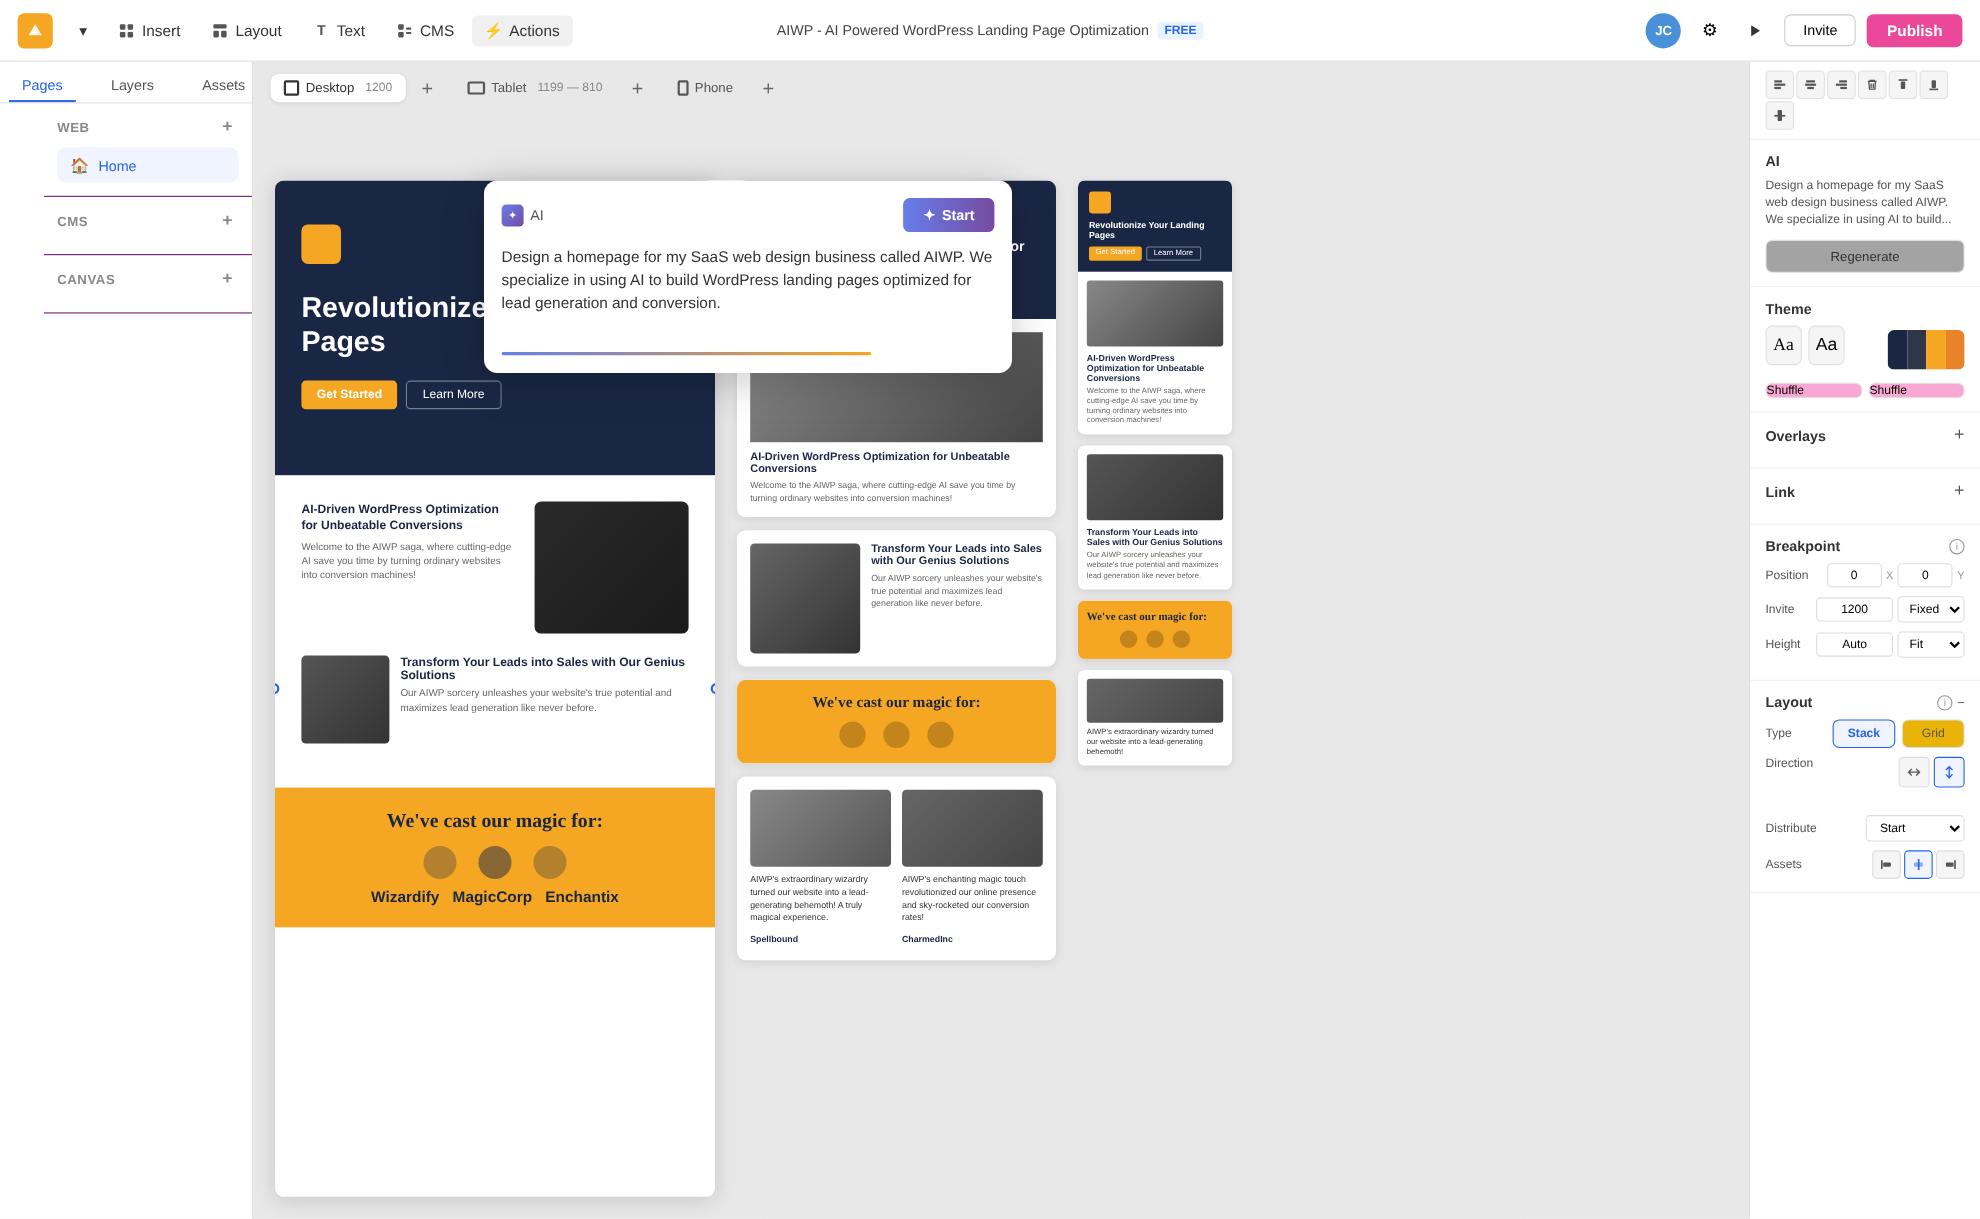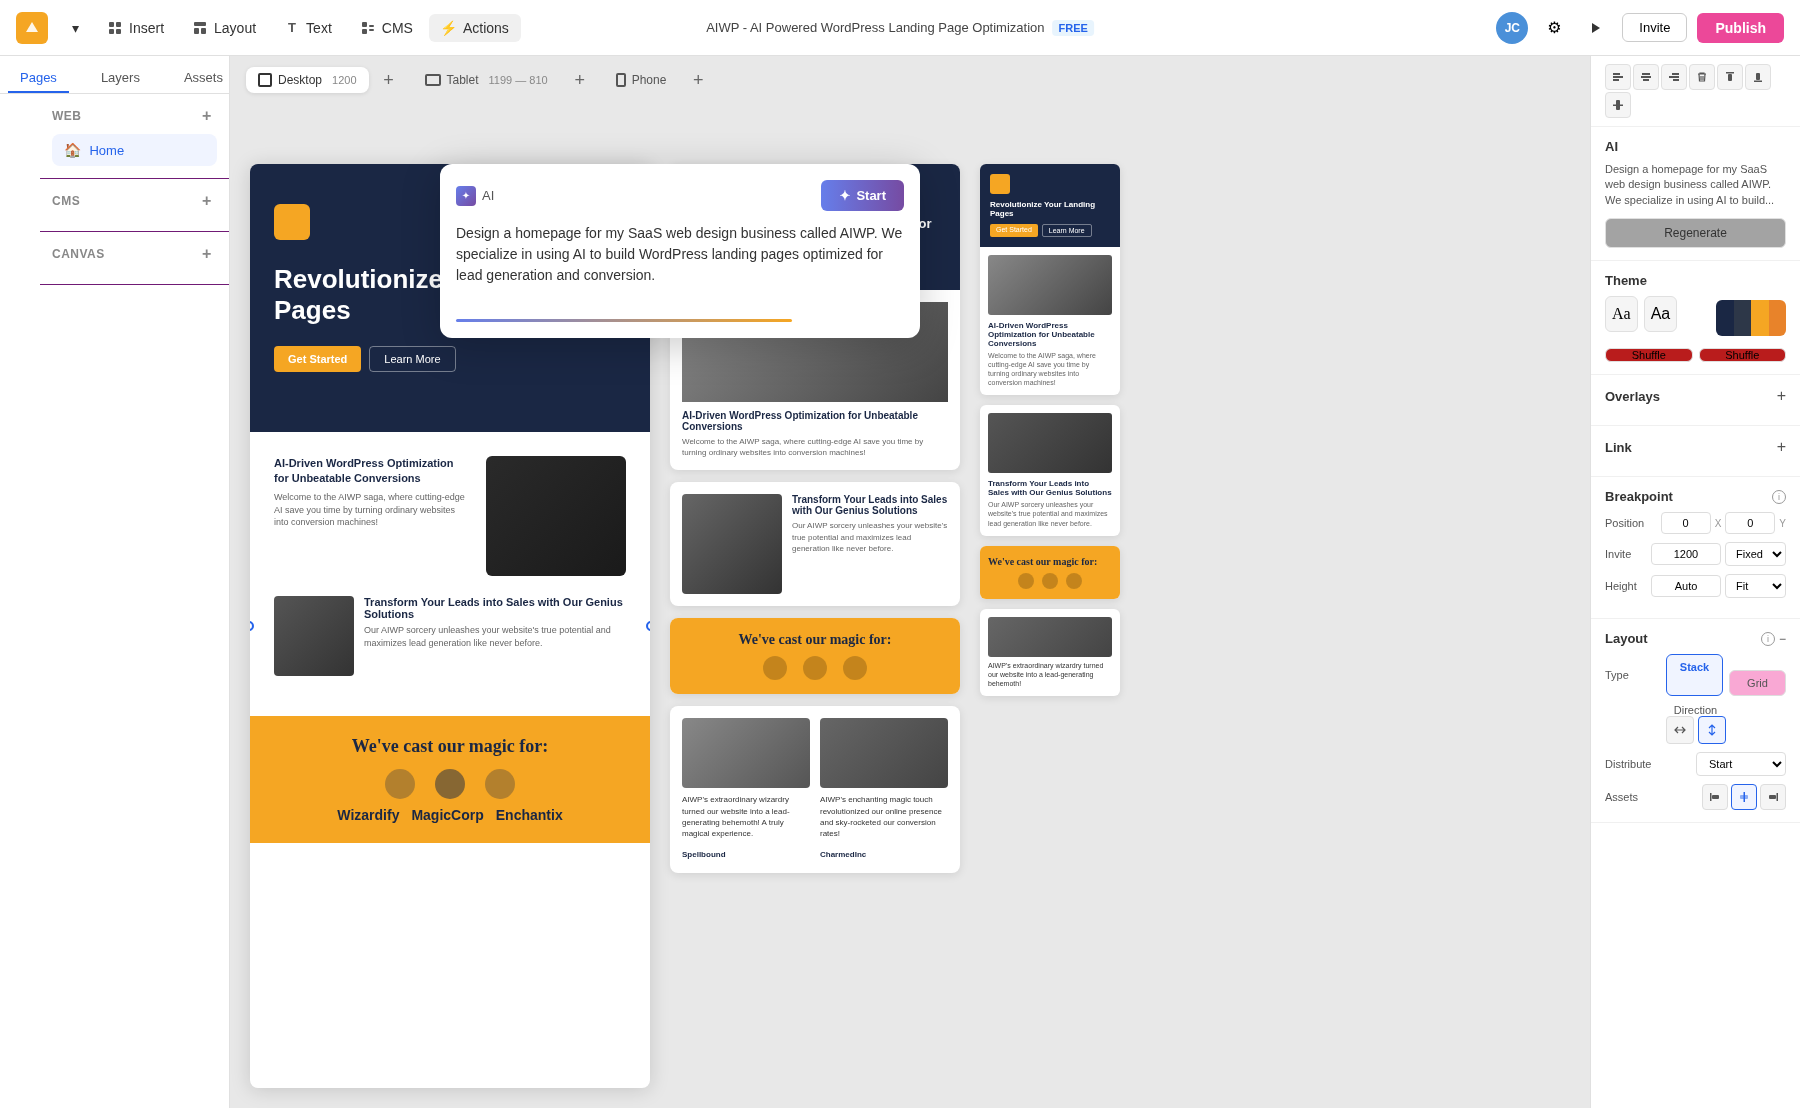--- a/index.html
+++ b/index.html
@@ -153,38 +153,38 @@
     .rp-section-header { display: flex; align-items: center; justify-content: space-between; margin-bottom: 8px; }
     .rp-section-title { font-size: 13px; font-weight: 600; color: #333; }
     .rp-ai-text { font-size: 11px; color: #555; line-height: 1.4; margin-bottom: 10px; }
     .rp-regenerate-btn { width: 100%; padding: 7px; background: #a3a3a3; border: 1px solid #e0e0e0; border-radius: 6px; font-size: 12px; cursor: pointer; font-weight: 500; color: #333; }
     .theme-fonts { display: flex; gap: 6px; margin-bottom: 8px; }
     .font-option { flex: 1; padding: 8px 6px; background: #f5f5f5; border: 1px solid #e0e0e0; border-radius: 6px; text-align: center; font-size: 16px; cursor: pointer; font-weight: 500; }
     .font-option:first-child { font-family: Georgia, serif; }
     .color-swatch { width: 70px; height: 36px; border-radius: 6px; overflow: hidden; display: flex; cursor: pointer; }
     .swatch-seg { flex: 1; }
     .shuffle-row { display: flex; gap: 6px; margin-top: 8px; }
-    .shuffle-btn { flex: 1; padding: 0; background: #b91c1c; border: 1px solid #e0e0e0; border-radius: 6px; font-size: 11px; cursor: pointer; text-align: center; font-weight: 500; }
+    .shuffle-btn { flex: 1; padding: 0; background: #f9a8d4; border: 1px solid #e0e0e0; border-radius: 6px; font-size: 11px; cursor: pointer; text-align: left; font-weight: 500; }
 
     .rp-row { display: flex; align-items: center; justify-content: space-between; margin-bottom: 8px; }
     .rp-label { font-size: 11px; color: #555; }
     .rp-input { width: 70px; padding: 4px 6px; border: 1px solid #ddd; border-radius: 4px; font-size: 11px; text-align: center; }
     .rp-input-sm { width: 50px; padding: 4px 6px; border: 1px solid #ddd; border-radius: 4px; font-size: 11px; text-align: center; }
     .rp-select { padding: 4px 6px; border: 1px solid #ddd; border-radius: 4px; font-size: 11px; background: white; cursor: pointer; }
     .rp-xy { display: flex; gap: 4px; align-items: center; }
     .rp-xy-label { font-size: 10px; color: #999; }
 
     .align-toolbar { display: flex; gap: 2px; padding: 8px 14px; border-bottom: 1px solid #f0f0f0; flex-wrap: wrap; }
     .align-btn { width: 26px; height: 26px; background: #f5f5f5; border: 1px solid #e0e0e0; border-radius: 4px; display: flex; align-items: center; justify-content: center; cursor: pointer; font-size: 10px; }
 
     .layout-type-row { display: flex; gap: 6px; margin-bottom: 8px; }
     .layout-type-btn { flex: 1; padding: 6px; background: #f0f4ff; border: 1px solid #2563eb; border-radius: 6px; font-size: 11px; text-align: center; cursor: pointer; color: #2563eb; font-weight: 600; }
-    .layout-type-btn.inactive { background: #f9a8d4; border-color: #ddd; color: #555; font-weight: 400; margin-top: 16px; }
-
-    .direction-row { display: flex; align-items: center; justify-content: space-between; margin-bottom: 8px; flex-direction: column; }
+    .layout-type-btn.inactive { background: #eab308; border-color: #ddd; color: #555; font-weight: 400; }
+
+    .direction-row { display: flex; justify-content: space-between; margin-bottom: 25px; }
     .direction-btns { display: flex; gap: 4px; }
     .dir-btn { width: 28px; height: 28px; background: #f5f5f5; border: 1px solid #ddd; border-radius: 4px; display: flex; align-items: center; justify-content: center; cursor: pointer; }
     .dir-btn.active { background: #f0f4ff; border-color: #2563eb; }
 
     .distribute-row { display: flex; align-items: center; justify-content: space-between; margin-bottom: 8px; }
     .dist-select { padding: 4px 8px; border: 1px solid #ddd; border-radius: 4px; font-size: 11px; background: white; cursor: pointer; width: 90px; }
 
     .align-row { display: flex; align-items: center; justify-content: space-between; }
     .align-btns { display: flex; gap: 3px; }
     .align-icon-btn { width: 26px; height: 26px; background: #f5f5f5; border: 1px solid #ddd; border-radius: 4px; display: flex; align-items: center; justify-content: center; cursor: pointer; }

